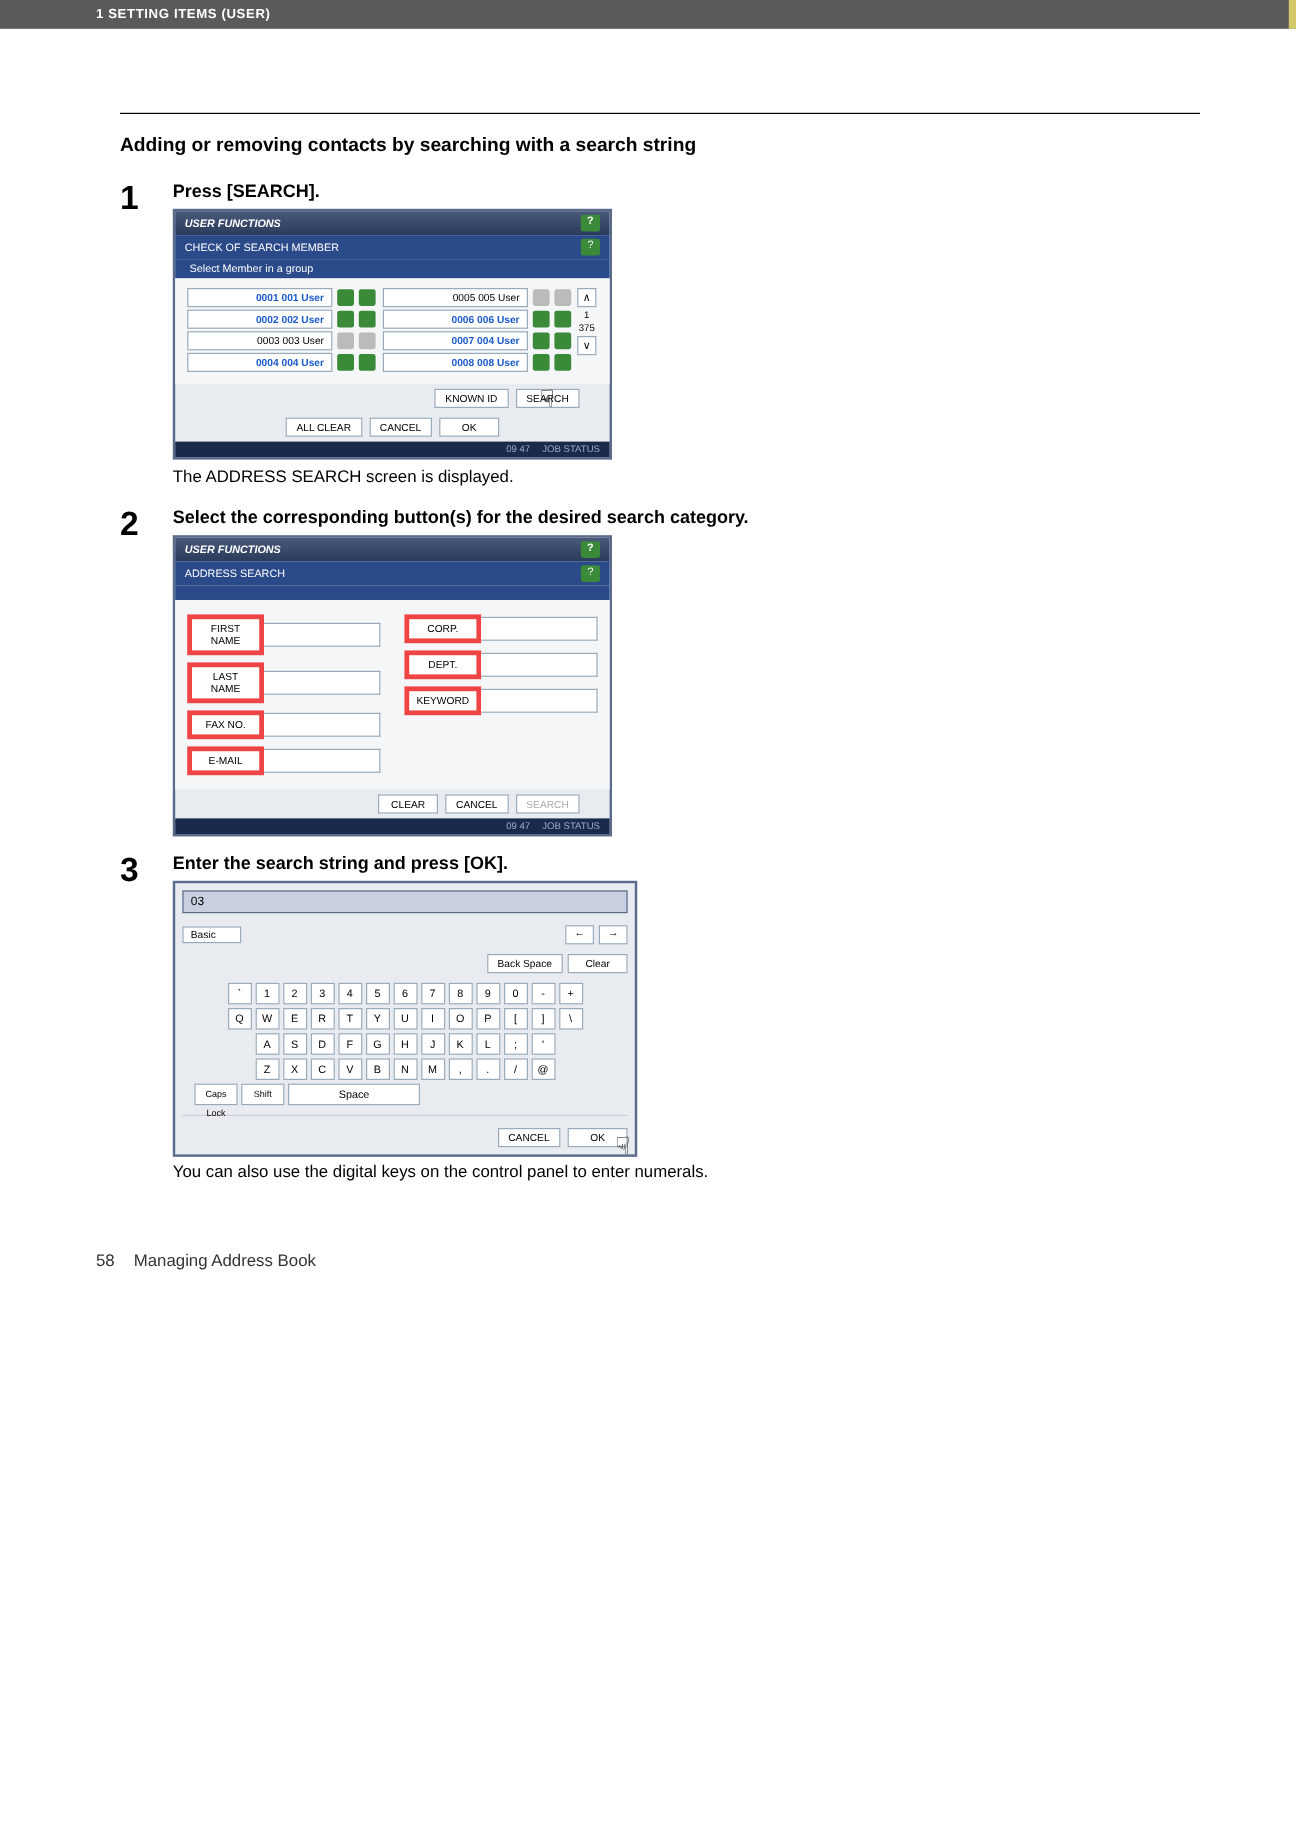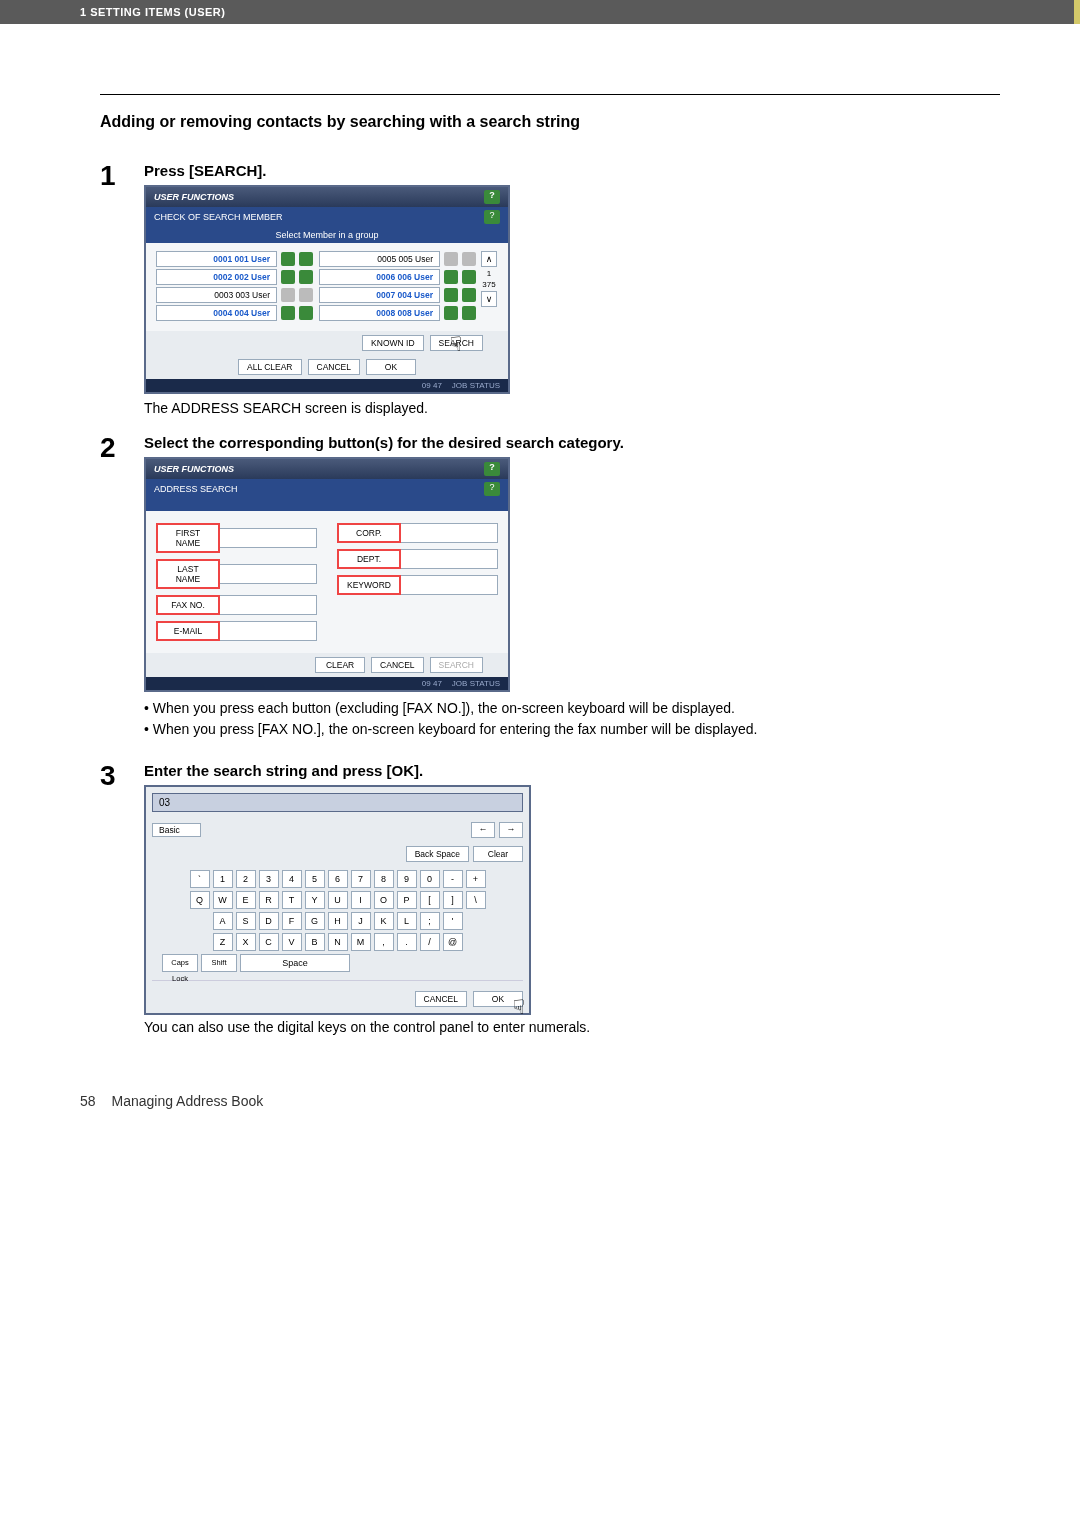--- a/index.html
+++ b/index.html
@@ -1,32 +1,32 @@
 <!DOCTYPE html>
 <html><head>
 <meta charset="utf-8">
 <style>
   * { box-sizing: border-box; margin: 0; padding: 0; }
   body { background: #fff; font-family: Arial, sans-serif; width: 1080px; }
   .page { padding: 0 0 40px 0; }
   .header-bar { background: #5a5a5a; color: #fff; padding: 6px 20px 6px 80px; font-size: 11px; font-weight: bold; letter-spacing: 0.5px; border-right: 6px solid #d4c96a; }
   .content { padding: 70px 80px 0 100px; }
   .divider { border-top: 1px solid #000; margin-bottom: 18px; }
-  .section-title { font-weight: bold; font-size: 16px; margin-bottom: 31px; }
+  .section-title { font-weight: bold; font-size: 16px; margin-bottom: 20px; }
   .step { display: flex; margin-bottom: 8px; }
   .step-num { font-size: 28px; font-weight: bold; width: 44px; flex-shrink: 0; line-height: 1; }
   .step-body { flex: 1; }
   .step-head { font-weight: bold; font-size: 15px; margin-bottom: 6px; }
   .screenshot { border: 2px solid #5a6a8a; background: #e8ecf0; margin-left: 0; margin-bottom: 6px; font-size: 9px; position: relative; }
   .screenshot1, .screenshot2 { width: 366px; }
   .win-title { background: linear-gradient(#4a5a7a,#2a3a5a); color: #fff; padding: 3px 8px; font-style: italic; font-weight: bold; display: flex; justify-content: space-between; align-items: center; }
   .win-help { background: #3a8a3a; color: #fff; width: 16px; height: 14px; text-align: center; border-radius: 2px; font-style: normal; }
   .subbar { background: #2a4a8a; color: #fff; padding: 3px 8px; display: flex; justify-content: space-between; align-items: center; }
   .subbar-help { background: #3a8a3a; width: 16px; height: 14px; text-align: center; border-radius: 2px; }
-  .blue-strip { background: #2a4a8a; color: #fff; padding: 3px 12px; text-align: center; }
+  .blue-strip { background: #2a4a8a; color: #fff; padding: 3px 12px; }
   .user-table { padding: 8px 10px; background: #f4f6f8; }
   .user-row { display: flex; align-items: center; margin-bottom: 2px; text-align: right; }
   .user-cell { flex: 1; display: flex; align-items: center; gap: 4px; }
   .user-box { border: 1px solid #9ab; background: #fff; padding: 2px 6px; flex: 1; font-size: 8.5px; min-height: 15px; }
   .user-box.sel { color: #1a5aca; font-weight: bold; }
   .mini-icon { width: 14px; height: 14px; background: #3a8a3a; border-radius: 2px; display: inline-block; }
   .mini-icon.gray { background: #bbb; }
   .scroll-col { width: 18px; display: flex; flex-direction: column; align-items: center; gap: 2px; margin-left: 4px; }
   .arrow-btn { width: 16px; height: 16px; border: 1px solid #9ab; background: #fff; font-size: 9px; line-height: 14px; text-align: center; }
   .scroll-info { font-size: 8px; text-align: center; }
@@ -36,21 +36,21 @@
   .sm-btn.dim { color: #aaa; }
   .cursor-hand { position: absolute; font-size: 20px; color: #000; }
   .statusline { background: #1a2a4a; color: #9ac; padding: 2px 8px; display: flex; justify-content: flex-end; gap: 10px; font-size: 8px; }
   .caption { font-size: 14px; margin: 4px 0 10px 0; }
   ul.notes { list-style: none; padding: 0; margin: 4px 0 14px 0; }
   ul.notes li::before { content: "•  "; }
   ul.notes li { font-size: 14px; line-height: 1.5; }
   .search-fields { padding: 12px 10px; background: #f4f6f8; display: flex; gap: 20px; }
   .field-col { display: flex; flex-direction: column; gap: 6px; width: 48%; }
   .field-row { display: flex; align-items: center; }
-  .field-btn { border: 2px solid #ef4444; background: #fff; padding: 3px 6px; font-size: 8.5px; width: 64px; text-align: center; cursor: pointer; }
+  .field-btn { border: 4px solid #ef4444; background: #fff; padding: 3px 6px; font-size: 8.5px; width: 64px; text-align: center; cursor: pointer; }
   .field-val { border: 1px solid #9ab; border-left: none; background: #fff; flex: 1; height: 20px; }
   .sub-head { font-weight: bold; font-size: 13.5px; margin: 6px 0 4px 0; }
   .sub-head::before { content: "•  "; }
   .kb-wrap { border: 2px solid #5a6a8a; background: #e8ecf0; width: 387px; position: relative; padding: 6px; }
   .kb-input { border: 1px solid #5a6a8a; background: #c8d0e0; padding: 3px 6px; font-size: 10px; margin-bottom: 10px; min-height: 18px; }
   .kb-top { display: flex; justify-content: space-between; align-items: center; margin-bottom: 8px; }
   .kb-select { border: 1px solid #9ab; background: #fff; padding: 1px 20px 1px 6px; font-size: 8.5px; }
   .kb-nav { display: flex; gap: 4px; }
   .kb-navbtn { border: 1px solid #9ab; background: #fff; width: 24px; height: 16px; font-size: 9px; text-align: center; }
   .kb-rows { display: flex; flex-direction: column; gap: 3px; align-items: center; }
@@ -237,24 +237,20 @@
             <div class="sm-btn">CLEAR</div>
             <div class="sm-btn">CANCEL</div>
             <div class="sm-btn dim">SEARCH</div>
           </div>
           <div class="statusline">
             <span>09 47</span>
             <span>JOB STATUS</span>
           </div>
         </div>
 
-        <ul class="notes">
-          <li>When you press each button (excluding [FAX NO.]), the on-screen keyboard will be displayed.</li>
-          <li>When you press [FAX NO.], the on-screen keyboard for entering the fax number will be displayed.</li>
-        </ul>
       </div>
     </div>
 
     <div class="step">
       <div class="step-num">3</div>
       <div class="step-body">
         <div class="step-head">Enter the search string and press [OK].</div>
 
         <div class="kb-wrap">
           <div class="kb-input">03</div>

